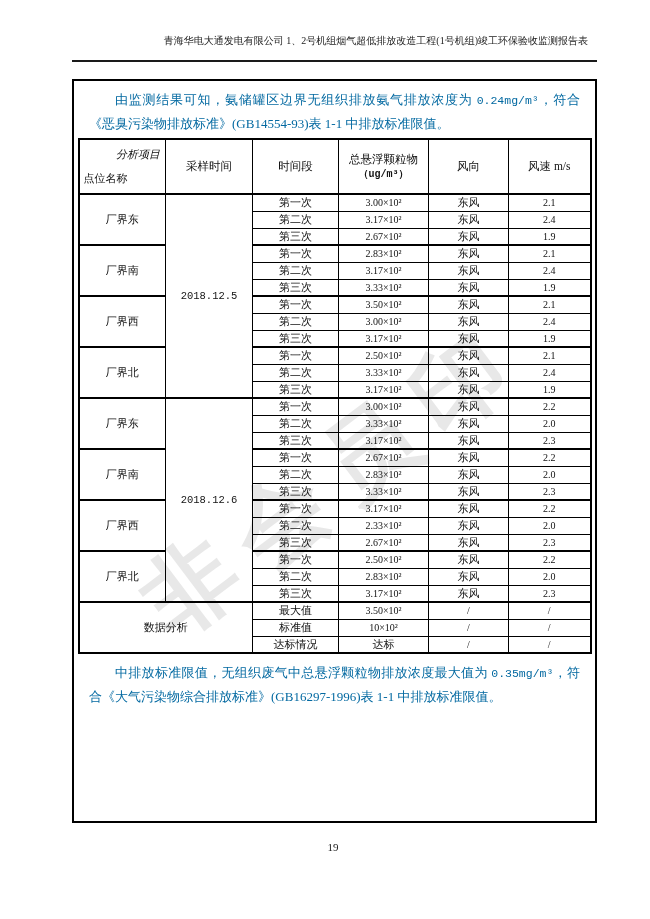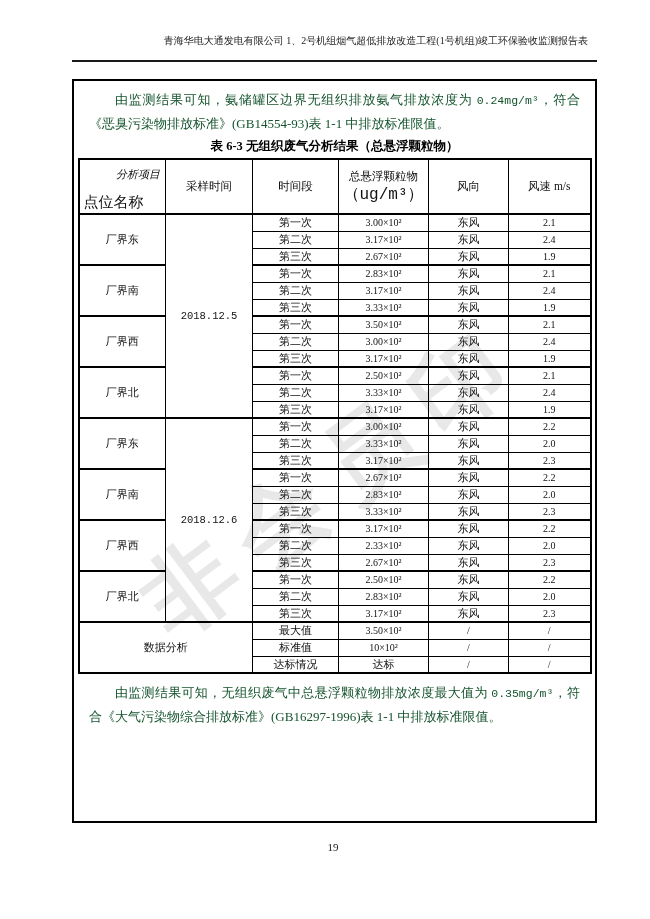--- a/index.html
+++ b/index.html
@@ -25,21 +25,21 @@
     font-size:92px;font-weight:bold;letter-spacing:20px;text-align:center;
     color:rgba(90,90,90,0.14);pointer-events:none;white-space:nowrap;
   }
   
   .content-box{
     position:absolute;left:72px;top:79px;width:525px;height:744px;
     border:2px solid #000;box-sizing:border-box;z-index:1;background:transparent;
   }
   .body-para{
     margin:7px 15px 0 15px;font-size:13px;line-height:23px;
-    text-align:justify;text-indent:2em;color:#14532d;
+    text-align:justify;text-indent:2em;color:#0369a1;
   }
   .mono{font-family:"Liberation Mono","DejaVu Sans Mono",monospace;font-size:11.5px;}
   .table-title{
     margin-top:3px;text-align:center;font-weight:bold;font-size:12.5px;color:#000;
   }
   table.report{
     border-collapse:collapse;table-layout:fixed;width:512px;margin:3px auto 0;
     border:2px solid #000;background:transparent;
   }
   table.report th,table.report td{
@@ -55,40 +55,39 @@
   tr.grp-start td{border-top-width:2px;}
   thead tr th{border-bottom-width:2px;}
   
   th.diag{
     position:relative;
     background:linear-gradient(to bottom right,
       transparent calc(50% - 0.6px),#000 calc(50% - 0.6px),
       #000 calc(50% + 0.6px),transparent calc(50% + 0.6px));
   }
   th.diag .top-label{position:absolute;top:7px;right:5px;font-size:11px;font-style:italic;}
-  th.diag .bottom-label{position:absolute;bottom:1px;left:4px;font-size:15px;}
-  th .unit-line{display:block;font-family:"Liberation Mono","DejaVu Sans Mono",monospace;font-size:16px;}
+  th.diag .bottom-label{position:absolute;bottom:7px;left:4px;font-size:11px;}
+  th .unit-line{display:block;font-family:"Liberation Mono","DejaVu Sans Mono",monospace;font-size:10px;font-weight:bold;}
   .page-number{
     position:absolute;top:841px;left:0;width:650px;text-align:center;
     font-size:11px;color:#222;padding-left:8px;
   }
 </style>
 </head>
 <body>
 
 <div class="watermark">非会员印</div>
 
 <div class="doc-header">青海华电大通发电有限公司 1、2号机组烟气超低排放改造工程(1号机组)竣工环保验收监测报告表</div>
 <div class="header-rule"></div>
 
 <div class="content-box">
 
   <p class="body-para"><span>由监测结果可知，氨储罐区边界无组织排放氨气排放浓度为 </span><span class="mono">0.24mg/m³</span><span>，符合《恶臭污染物排放标准》(GB14554-93)表 1-1 中排放标准限值。</span></p>
 
-  <div class="table-title">表 6-3  无组织废气分析结果（总悬浮颗粒物）</div>
 
   <table class="report">
     <colgroup>
       <col style="width:87px">
         <col style="width:87px">
         <col style="width:86px">
       <col style="width:90px">
         <col style="width:80px">
         <col style="width:82px">
     </colgroup>
@@ -278,17 +277,17 @@
         </tr>
         <tr>
           <td class="cn">达标情况</td>
           <td class="cn">达标</td>
           <td class="num">/</td>
           <td class="num">/</td>
         </tr>
       </tbody>
   </table>
 
-  <p class="body-para"><span>由监测结果可知，无组织废气中总悬浮颗粒物排放浓度最大值为 </span><span class="mono">0.35mg/m³</span><span>，符合《大气污染物综合排放标准》(GB16297-1996)表 1-1 中排放标准限值。</span></p>
+  <p class="body-para"><span>中排放标准限值，无组织废气中总悬浮颗粒物排放浓度最大值为 </span><span class="mono">0.35mg/m³</span><span>，符合《大气污染物综合排放标准》(GB16297-1996)表 1-1 中排放标准限值。</span></p>
 
 </div>
 
 <div class="page-number">19</div>
 
 </body></html>

